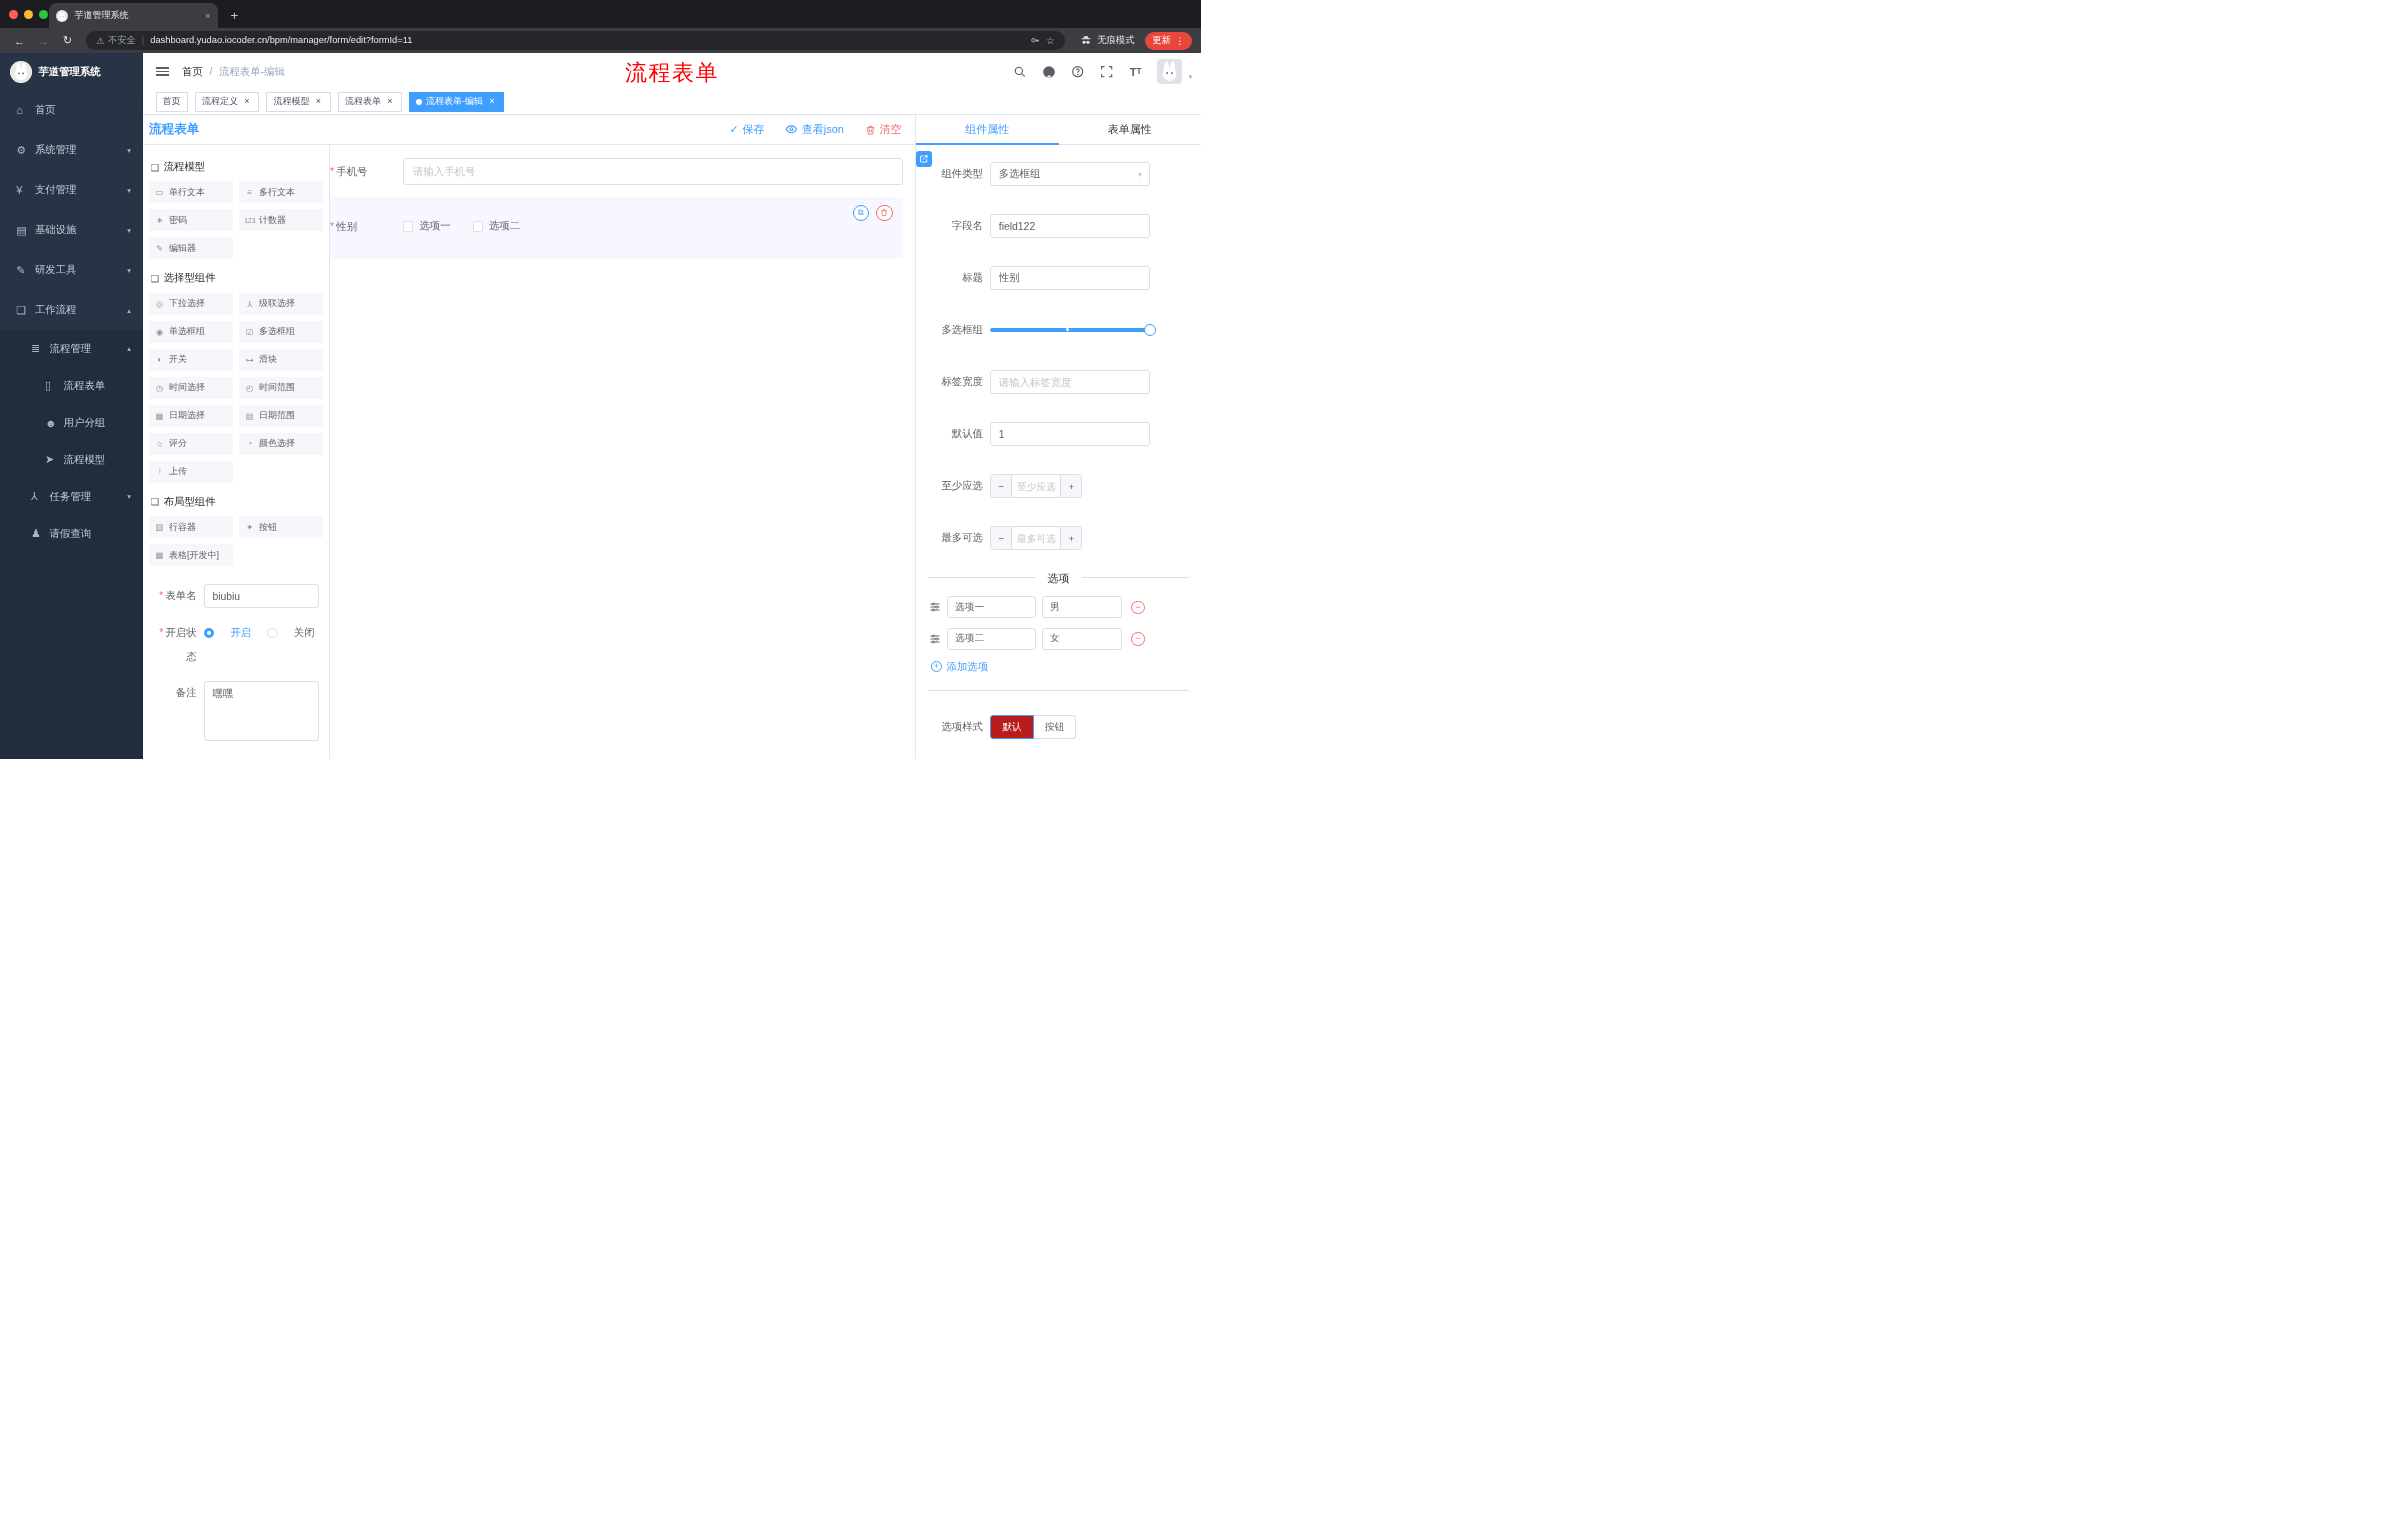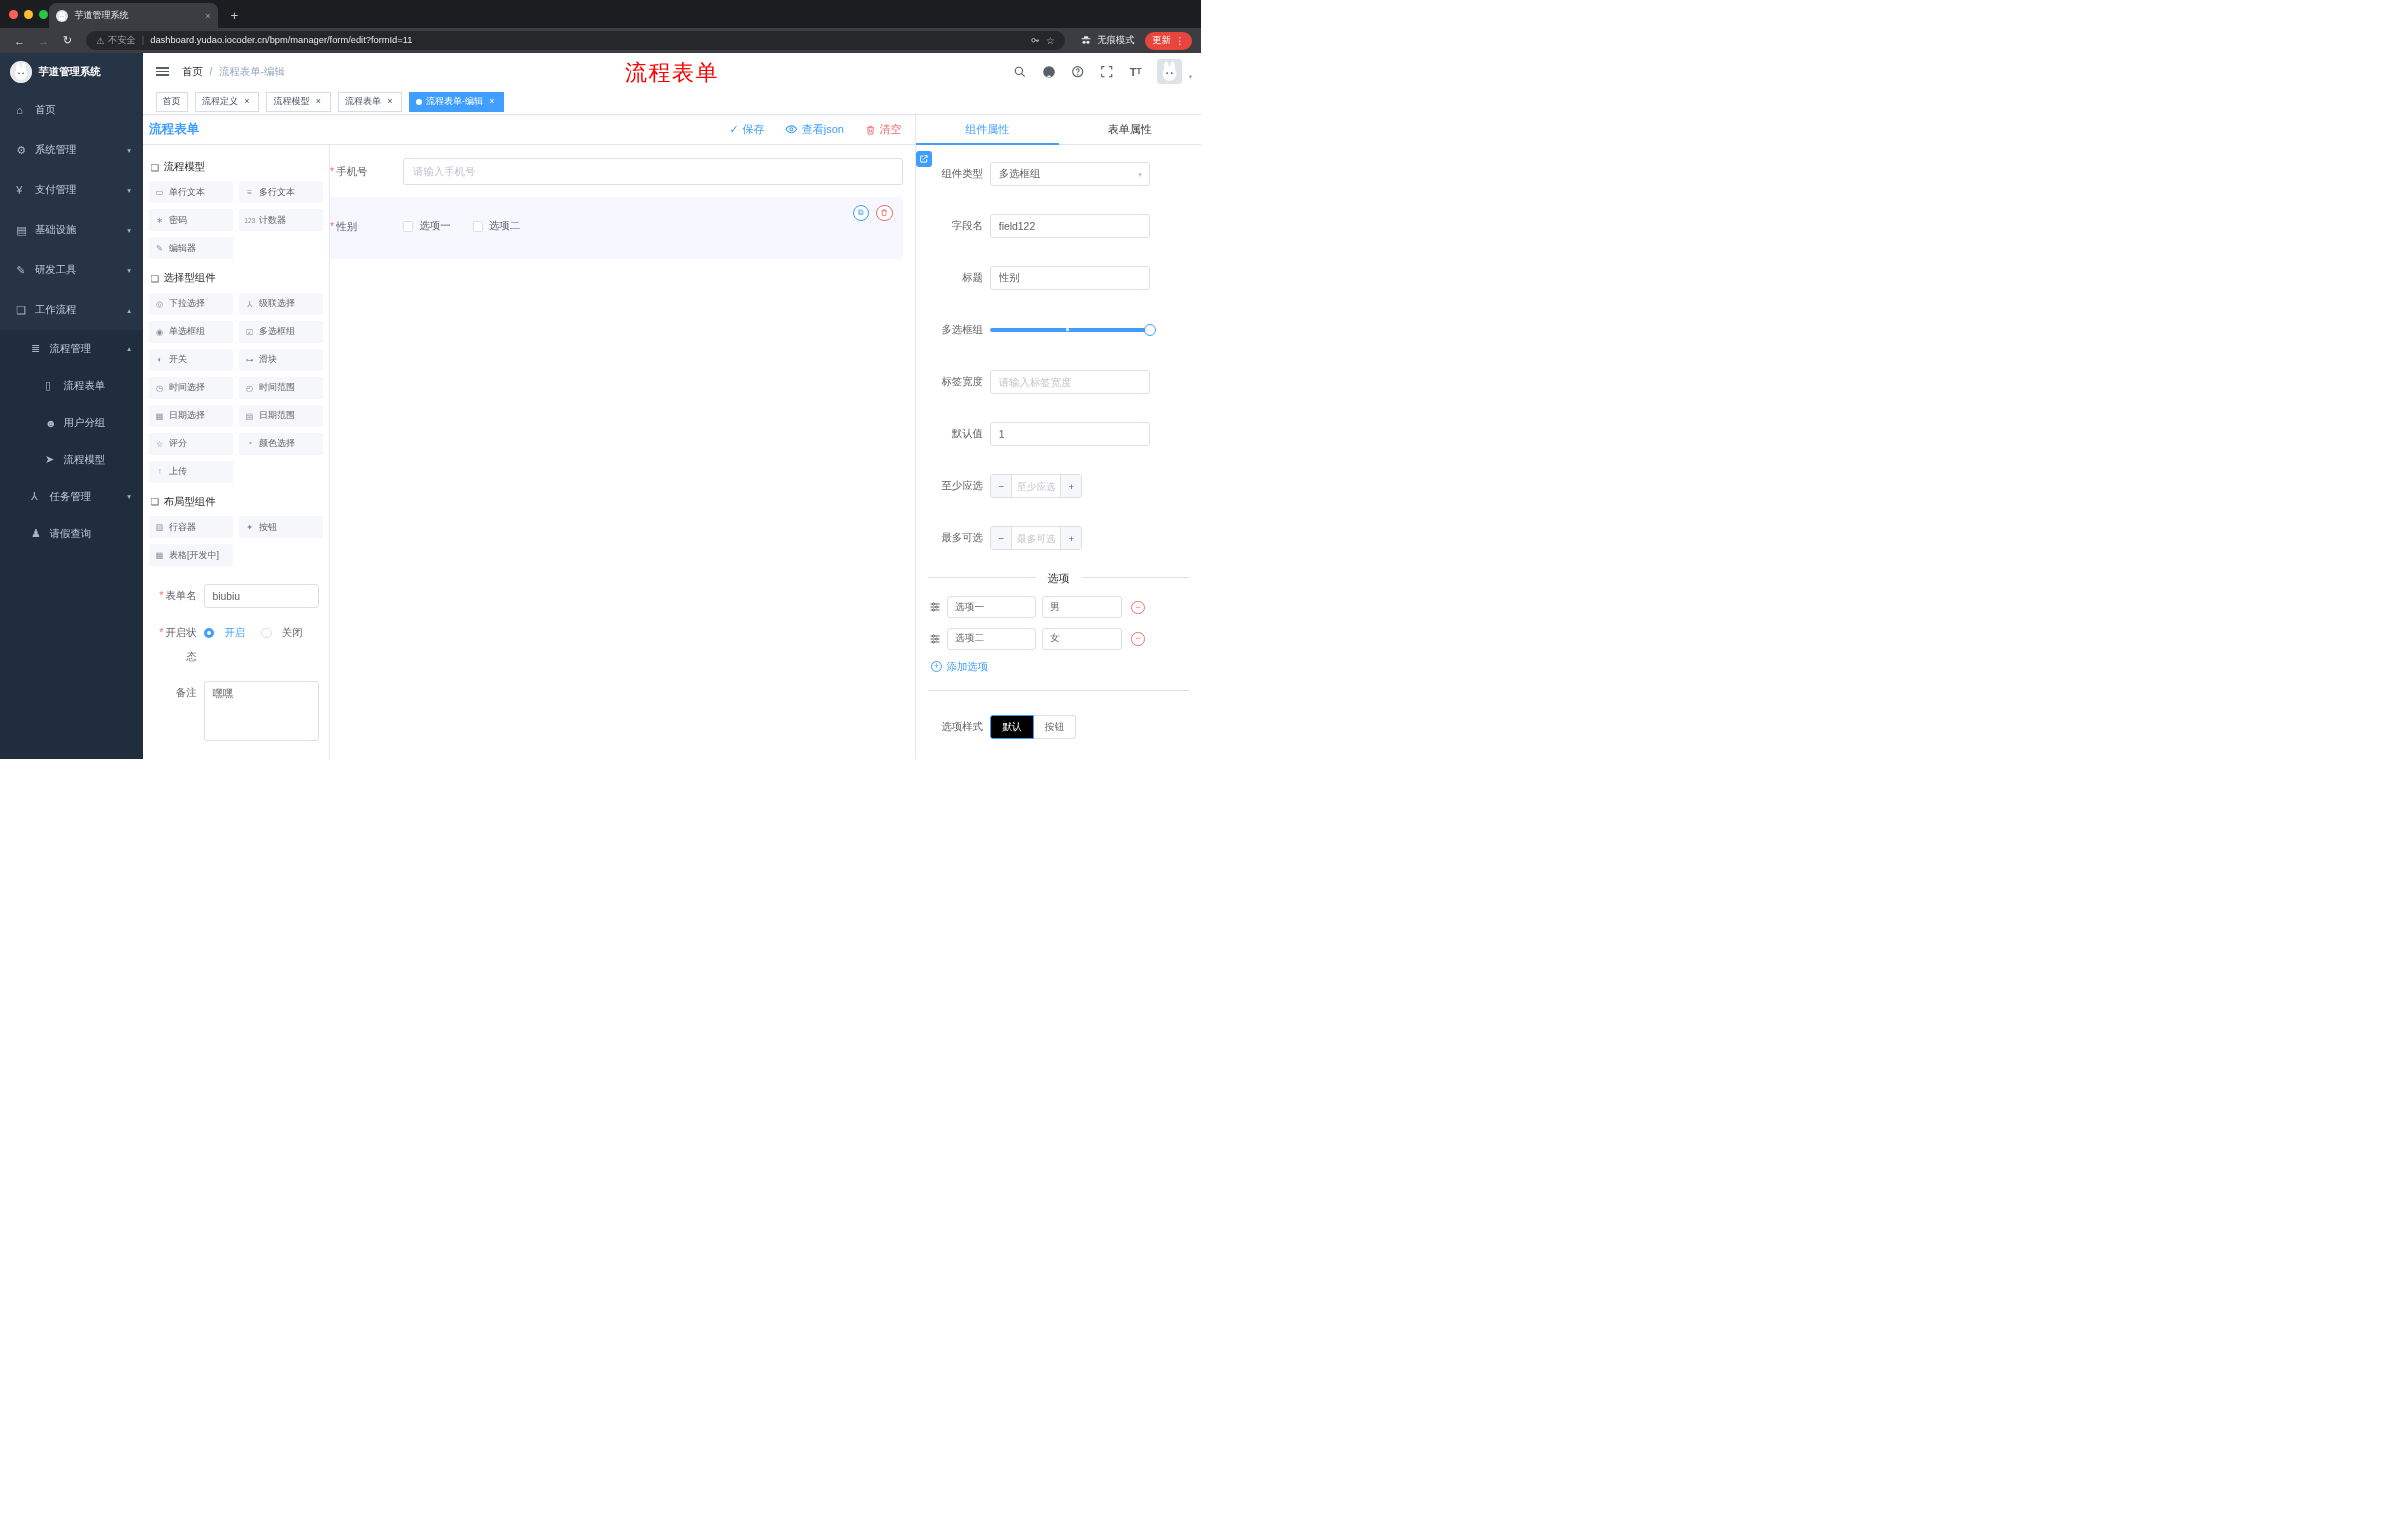--- a/index.html
+++ b/index.html
@@ -74,21 +74,21 @@
   .pic{color:#8a8f99;font-size:8.2px;min-width:11px;text-align:center;flex-shrink:0}
   .meta{margin-top:18px;padding-right:4.5px}
   .mrow{display:flex;margin-bottom:12.6px}
   .mlabel{width:55px;flex-shrink:0;text-align:right;padding-right:7.4px;color:#606266;line-height:24px;font-size:10.4px}
   .req::before{content:"*";color:#f56c6c;margin-right:2.2px}
   .mctl{flex:1;min-width:0}
   input.el,textarea.el{width:100%;height:24px;border:0.7px solid #dcdfe6;border-radius:3px;padding:0 7.4px;font-size:10.4px;color:#606266;outline:none;background:#fff;font-family:inherit}
   input.el::placeholder,textarea.el::placeholder{color:#c0c4cc}
   textarea.el{height:60px;padding:4.5px 7.4px;resize:none}
   .radios{display:flex;align-items:center;gap:16.3px;height:24px}
-  .radio{display:flex;align-items:center;gap:10px;font-size:10.4px;color:#606266;cursor:pointer}
+  .radio{display:flex;align-items:center;gap:16px;font-size:10.4px;color:#606266;cursor:pointer}
   .rdot{width:10.4px;height:10.4px;border-radius:50%;border:0.7px solid #dcdfe6;background:#fff}
   .rdot.on{border:3.3px solid #409eff}
   .radio.sel{color:#409eff}
   
   .canvas{flex:1;min-width:0;padding:13.4px 12px 0 0;overflow:hidden}
   .crow{display:flex}
   .clabel{width:73px;flex-shrink:0;padding-right:9px;font-size:10.4px;color:#606266;line-height:27px}
   .cinput{flex:1;height:27px;border:0.7px solid #dcdfe6;border-radius:3px;padding:0 9px;font-size:10.4px;color:#606266;outline:none;background:#fff}
   .cinput::placeholder{color:#c0c4cc}
   .widget{position:relative;background:#f6f7ff;margin-top:12px;padding:15.6px 12px 18.6px 0;cursor:pointer}
@@ -128,21 +128,21 @@
   .divider.plain{margin:16.3px 12px}
   .orow{display:flex;align-items:center;gap:6px;padding-left:13.4px;margin-bottom:9.7px}
   .drag{color:#606266;display:flex;cursor:grab}
   .oin{width:89px;height:22px;border:0.7px solid #dcdfe6;border-radius:3px;padding:0 6.7px;font-size:9.7px;color:#606266;outline:none}
   .oin.v{width:80px}
   .rm{width:13.4px;height:13.4px;border-radius:50%;border:0.7px solid #f56c6c;color:#f56c6c;display:flex;align-items:center;justify-content:center;font-size:9px;line-height:1;cursor:pointer;margin-left:3px}
   .addopt{display:flex;align-items:center;gap:4.5px;color:#409eff;font-size:10.4px;padding-left:15px;margin:4.5px 0 1.5px;cursor:pointer}
   .cplus{width:11px;height:11px;border:0.7px solid #409eff;border-radius:50%;display:flex;align-items:center;justify-content:center;font-size:8.2px;line-height:1}
   .seg{display:flex}
   .segbtn{height:24px;padding:0 11px;display:flex;align-items:center;font-size:9.7px;border:0.7px solid #dcdfe6;background:#fff;color:#606266;cursor:pointer}
-  .segbtn.on{background:#000000;border-color:#409eff;color:#fff;border-radius:3px 0 0 3px}
+  .segbtn.on{background:#b91c1c;border-color:#409eff;color:#fff;border-radius:3px 0 0 3px}
   .segbtn.off{border-left:none;border-radius:0 3px 3px 0}
   .trow{display:flex;align-items:flex-start;height:15px;margin-bottom:21.5px}
   .switch{width:30px;height:15px;border-radius:7.4px;background:#dcdfe6;position:relative;cursor:pointer}
   .switch.on{background:#409eff}
   .knob{position:absolute;top:1.5px;left:1.5px;width:12px;height:12px;border-radius:50%;background:#fff}
   .switch.on .knob{left:auto;right:1.5px}
   svg{display:block}
 </style>
 </head>
 <body>

